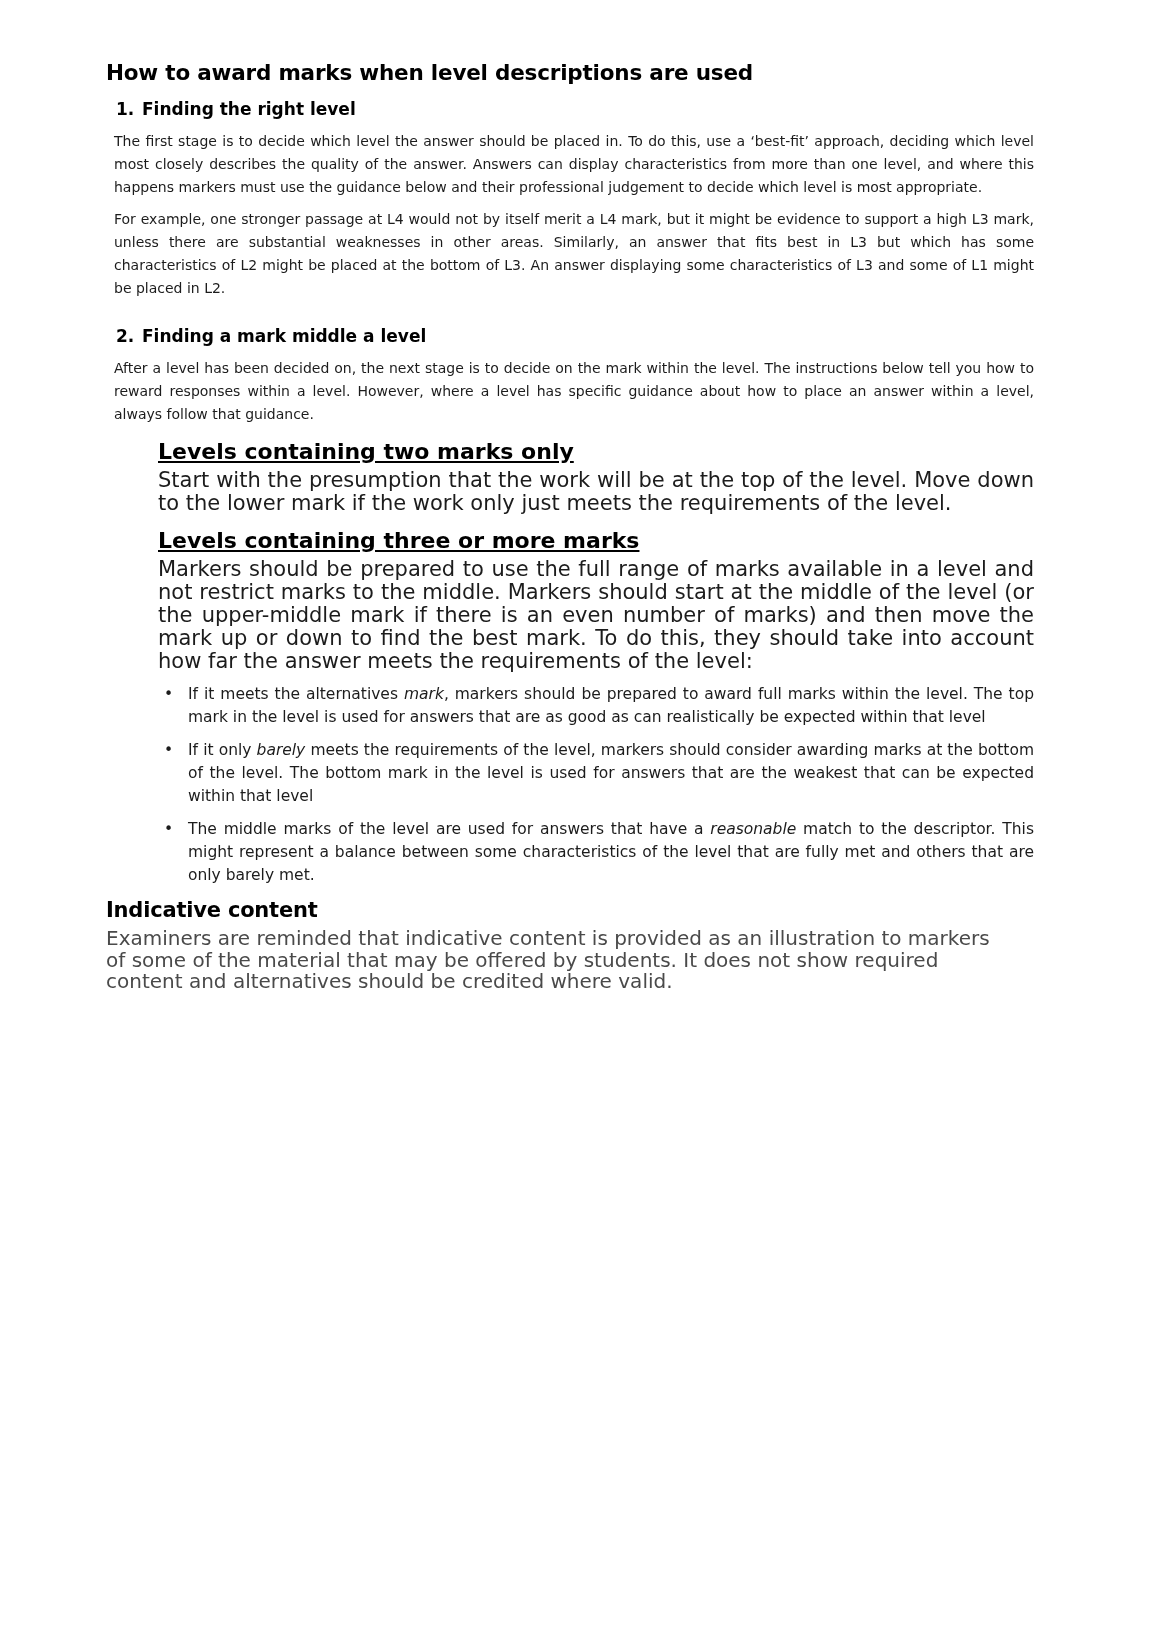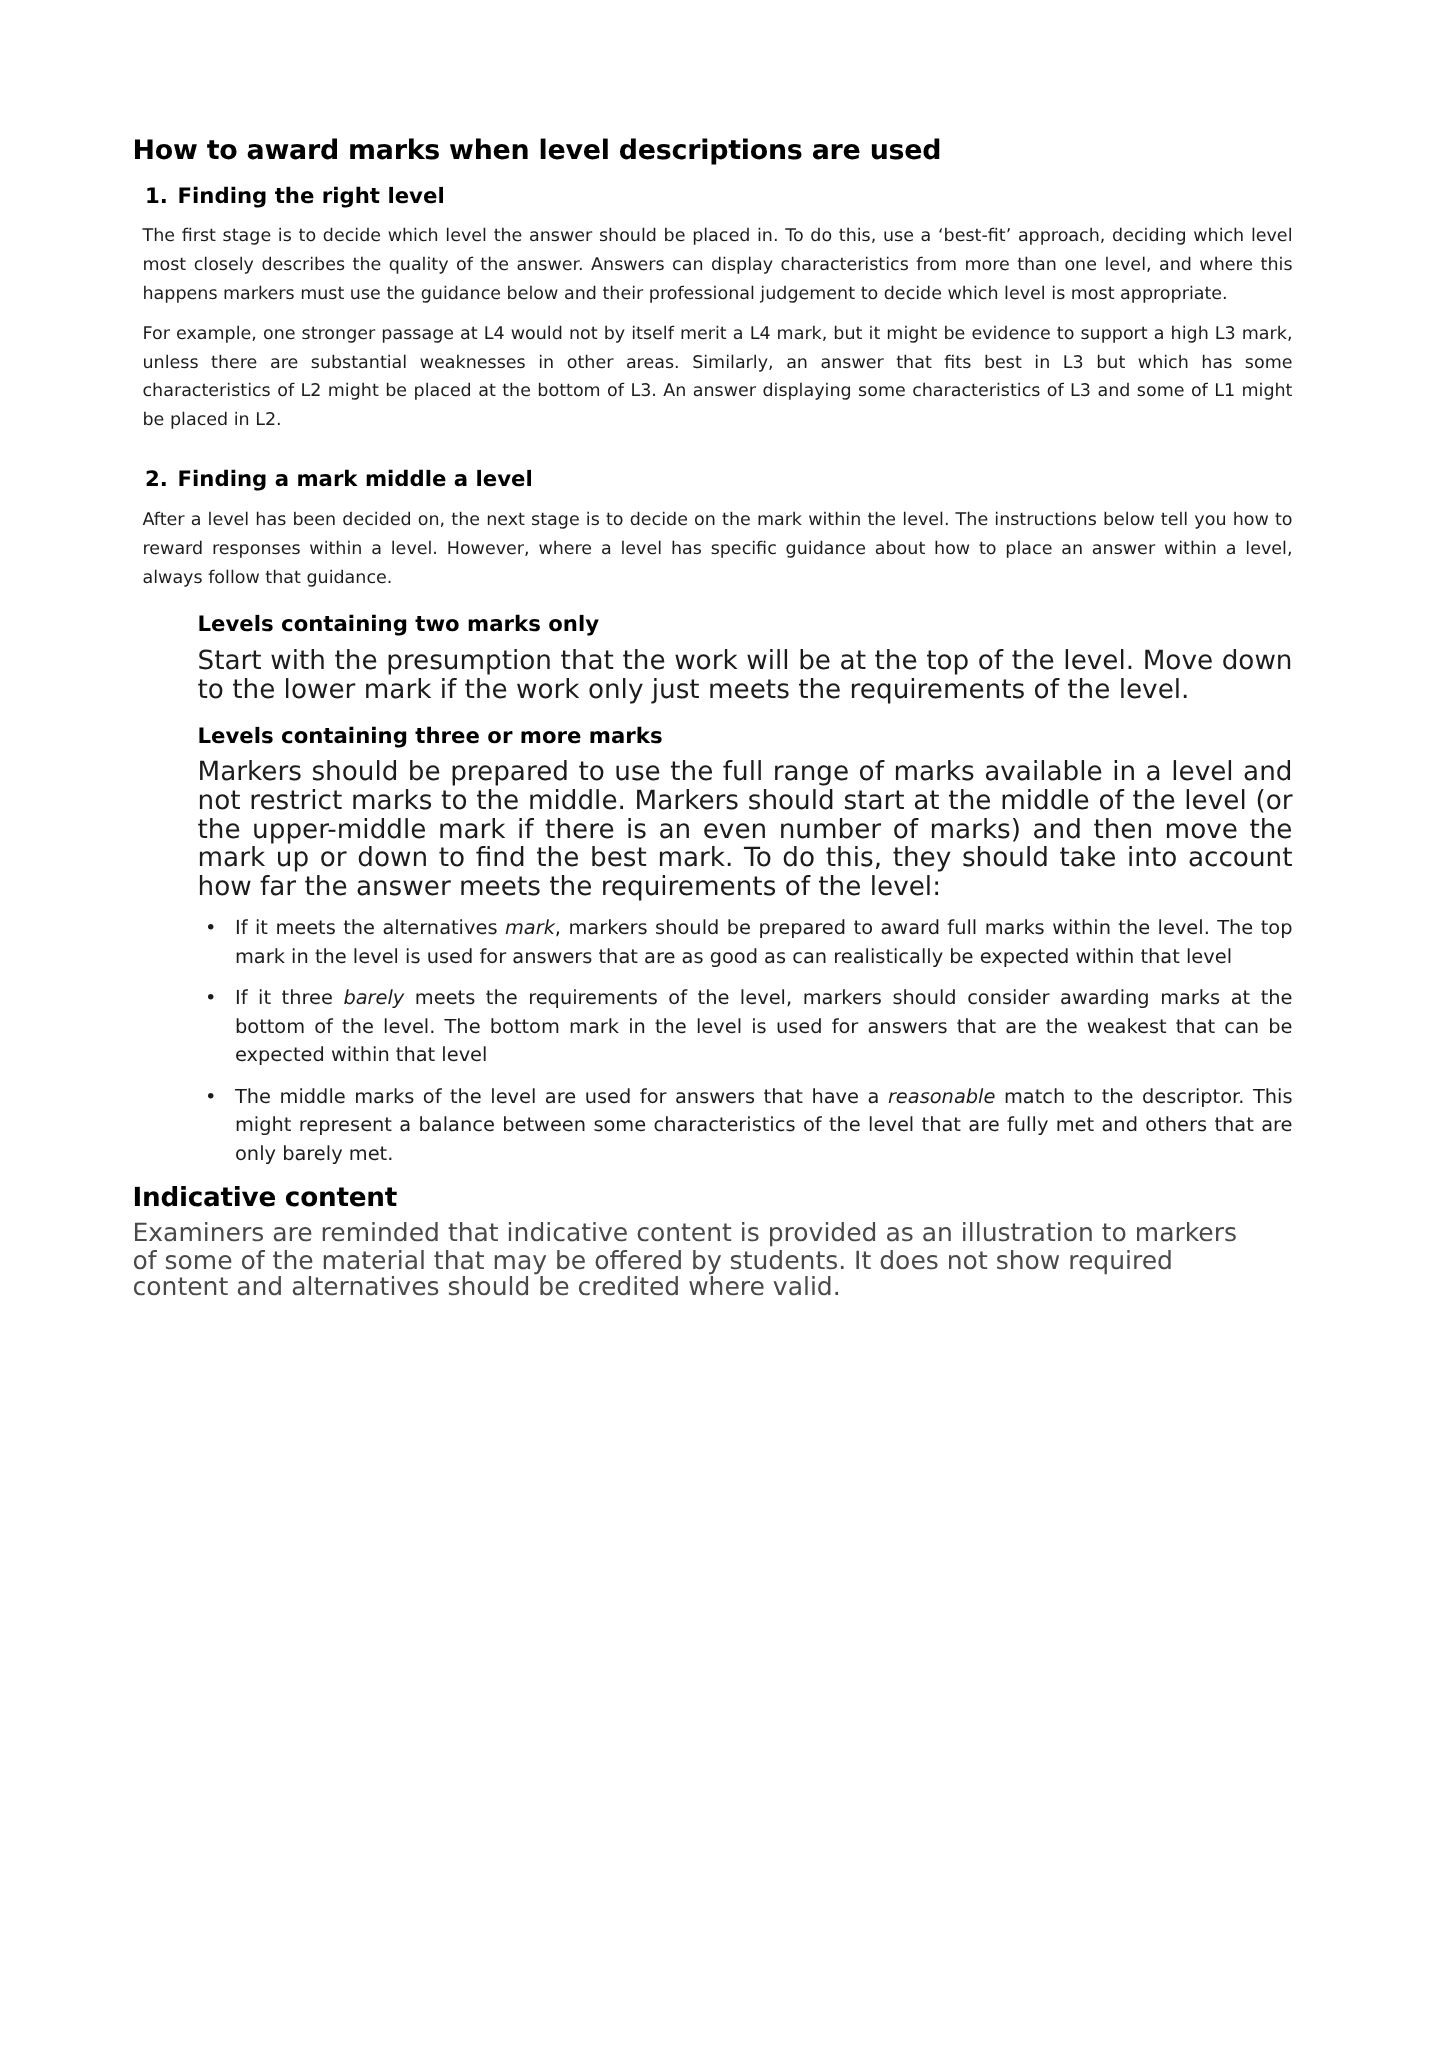--- a/index.html
+++ b/index.html
@@ -15,21 +15,21 @@
   }
   body {
     width: 1158px;
     height: 1637px;
     overflow: hidden;
     position: relative;
   }
   .page {
     width: 1158px;
     height: 1637px;
-    padding: 107px 124px 0 106px;
+    padding: 59px 124px 0 106px;
     color: var(--body-text);
   }
   .doc-title {
     font-size: 21.5px;
     line-height: 28px;
     font-weight: bold;
     color: var(--heading-text);
     letter-spacing: -0.2px;
   }
   .section { margin-top: 10px; }
@@ -45,24 +45,25 @@
   .section-heading .num { width: 26px; flex: 0 0 26px; }
   .body-para {
     margin: 9px 0 0 8px;
     font-size: 14px;
     line-height: 23px;
     text-align: justify;
     color: var(--body-text);
   }
   .subsection { margin: 15px 0 0 52px; }
   .subsection-heading {
-    font-size: 17px;
+    font-size: 22px;
     line-height: 22px;
     font-weight: bold;
     color: var(--heading-text);
+    text-decoration: underline;
   }
   .subsection-para {
     margin-top: 6px;
     font-size: 21px;
     line-height: 23px;
     text-align: justify;
   }
   ul.bullet-list {
     list-style: none;
     margin: 10px 0 0 52px;
@@ -127,21 +128,21 @@
     <div class="subsection">
       <h3 class="subsection-heading">Levels containing three or more marks</h3>
       <p class="subsection-para">Markers should be prepared to use the full range of marks available in a level and not restrict marks to the middle. Markers should start at the middle of the level (or the upper-middle mark if there is an even number of marks) and then move the mark up or down to find the best mark. To do this, they should take into account how far the answer meets the requirements of the level:</p>
     </div>
 
     <ul class="bullet-list">
       <li>
         <span class="bullet">•</span><span>If it meets the alternatives </span><em>mark</em><span>, markers should be prepared to award full marks within the level. The top mark in the level is used for answers that are as good as can realistically be expected within that level</span>
       </li>
       <li>
-        <span class="bullet">•</span><span>If it three </span><em>barely</em><span> meets the requirements of the level, markers should consider awarding marks at the bottom of the level. The bottom mark in the level is used for answers that are the weakest that can be expected within that level</span>
+        <span class="bullet">•</span><span>If it only </span><em>barely</em><span> meets the requirements of the level, markers should consider awarding marks at the bottom of the level. The bottom mark in the level is used for answers that are the weakest that can be expected within that level</span>
       </li>
       <li>
         <span class="bullet">•</span><span>The middle marks of the level are used for answers that have a </span><em>reasonable</em><span> match to the descriptor. This might represent a balance between some characteristics of the level that are fully met and others that are only barely met.</span>
       </li>
     </ul>
   </div>
 
   <div class="section">
     <h2 class="indicative-heading">Indicative content</h2>
     <p class="indicative-para">Examiners are reminded that indicative content is provided as an illustration to markers of some of the material that may be offered by students. It does not show required content and alternatives should be credited where valid.</p>

